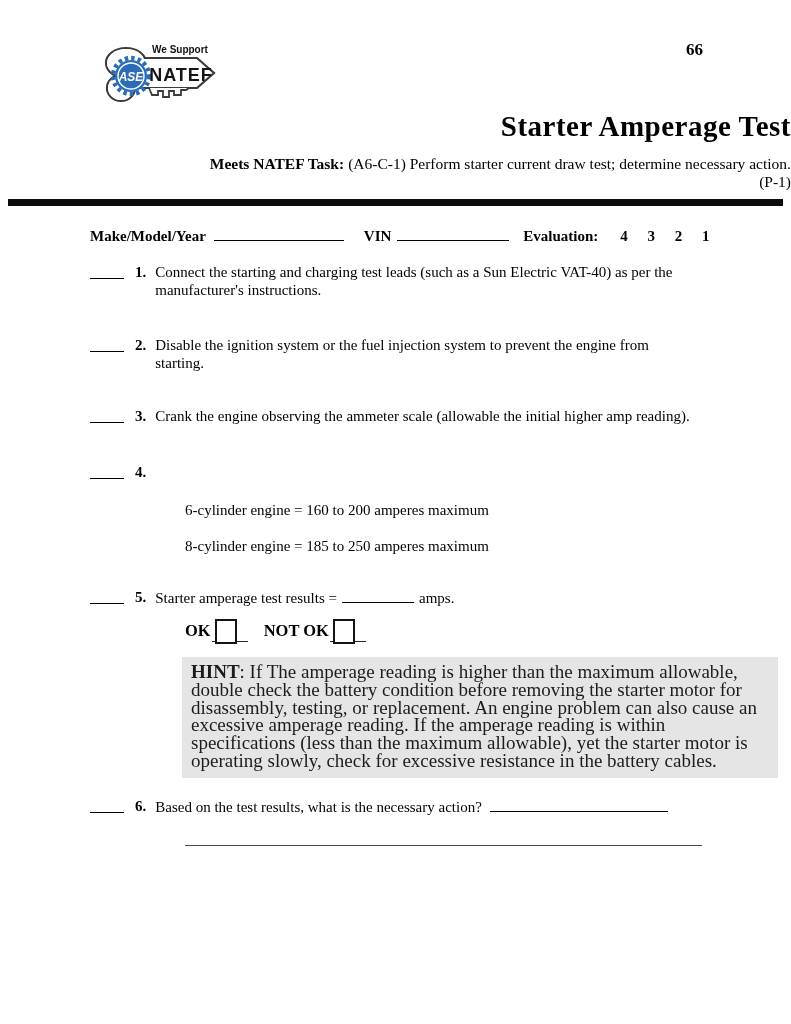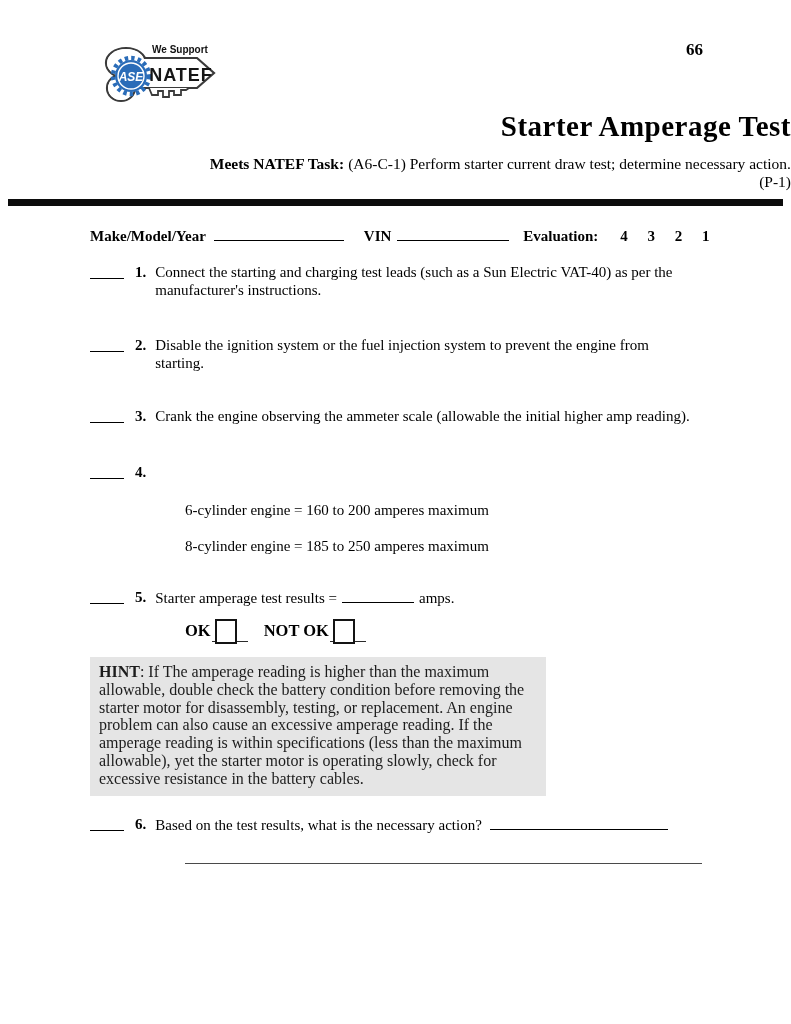--- a/index.html
+++ b/index.html
@@ -56,24 +56,24 @@
 
   .specs { margin-left:95px; margin-top:21px; }
   .spec-item { line-height:16px; margin-bottom:19.5px; }
 
   .ok-line { margin-left:95px; margin-top:12px; font-weight:bold; font-size:16.5px; display:flex; align-items:center; }
   .cb-wrap { display:inline-block; border-bottom:1.6px solid #2b2b2b; padding:0 11px 0 3px; margin-left:1px; line-height:0; }
   .cb-box { display:inline-block; width:22px; height:25px; border:2px solid #141414; background:#fff; margin-bottom:-3px; }
   .notok-label { margin-left:16px; }
 
   .hint {
-    margin-top:15px;
-    width:456px; background:#e5e5e5;
+    margin-left:92px; margin-top:15px;
+    width:596px; background:#e5e5e5;
     padding:6px 9px 8px 9px;
-    font-size:16px; line-height:17.8px; color:#1c1c1c;
+    font-size:19px; line-height:17.8px; color:#1c1c1c;
   }
   .hint-label { font-weight:bold; }
 
   .cont-line { margin-left:95px; margin-top:29px; width:517px; border-bottom:1.5px solid #4a4a4a; height:1px; }
 </style>
 </head>
 <body>
 
 <div class="page">
 

